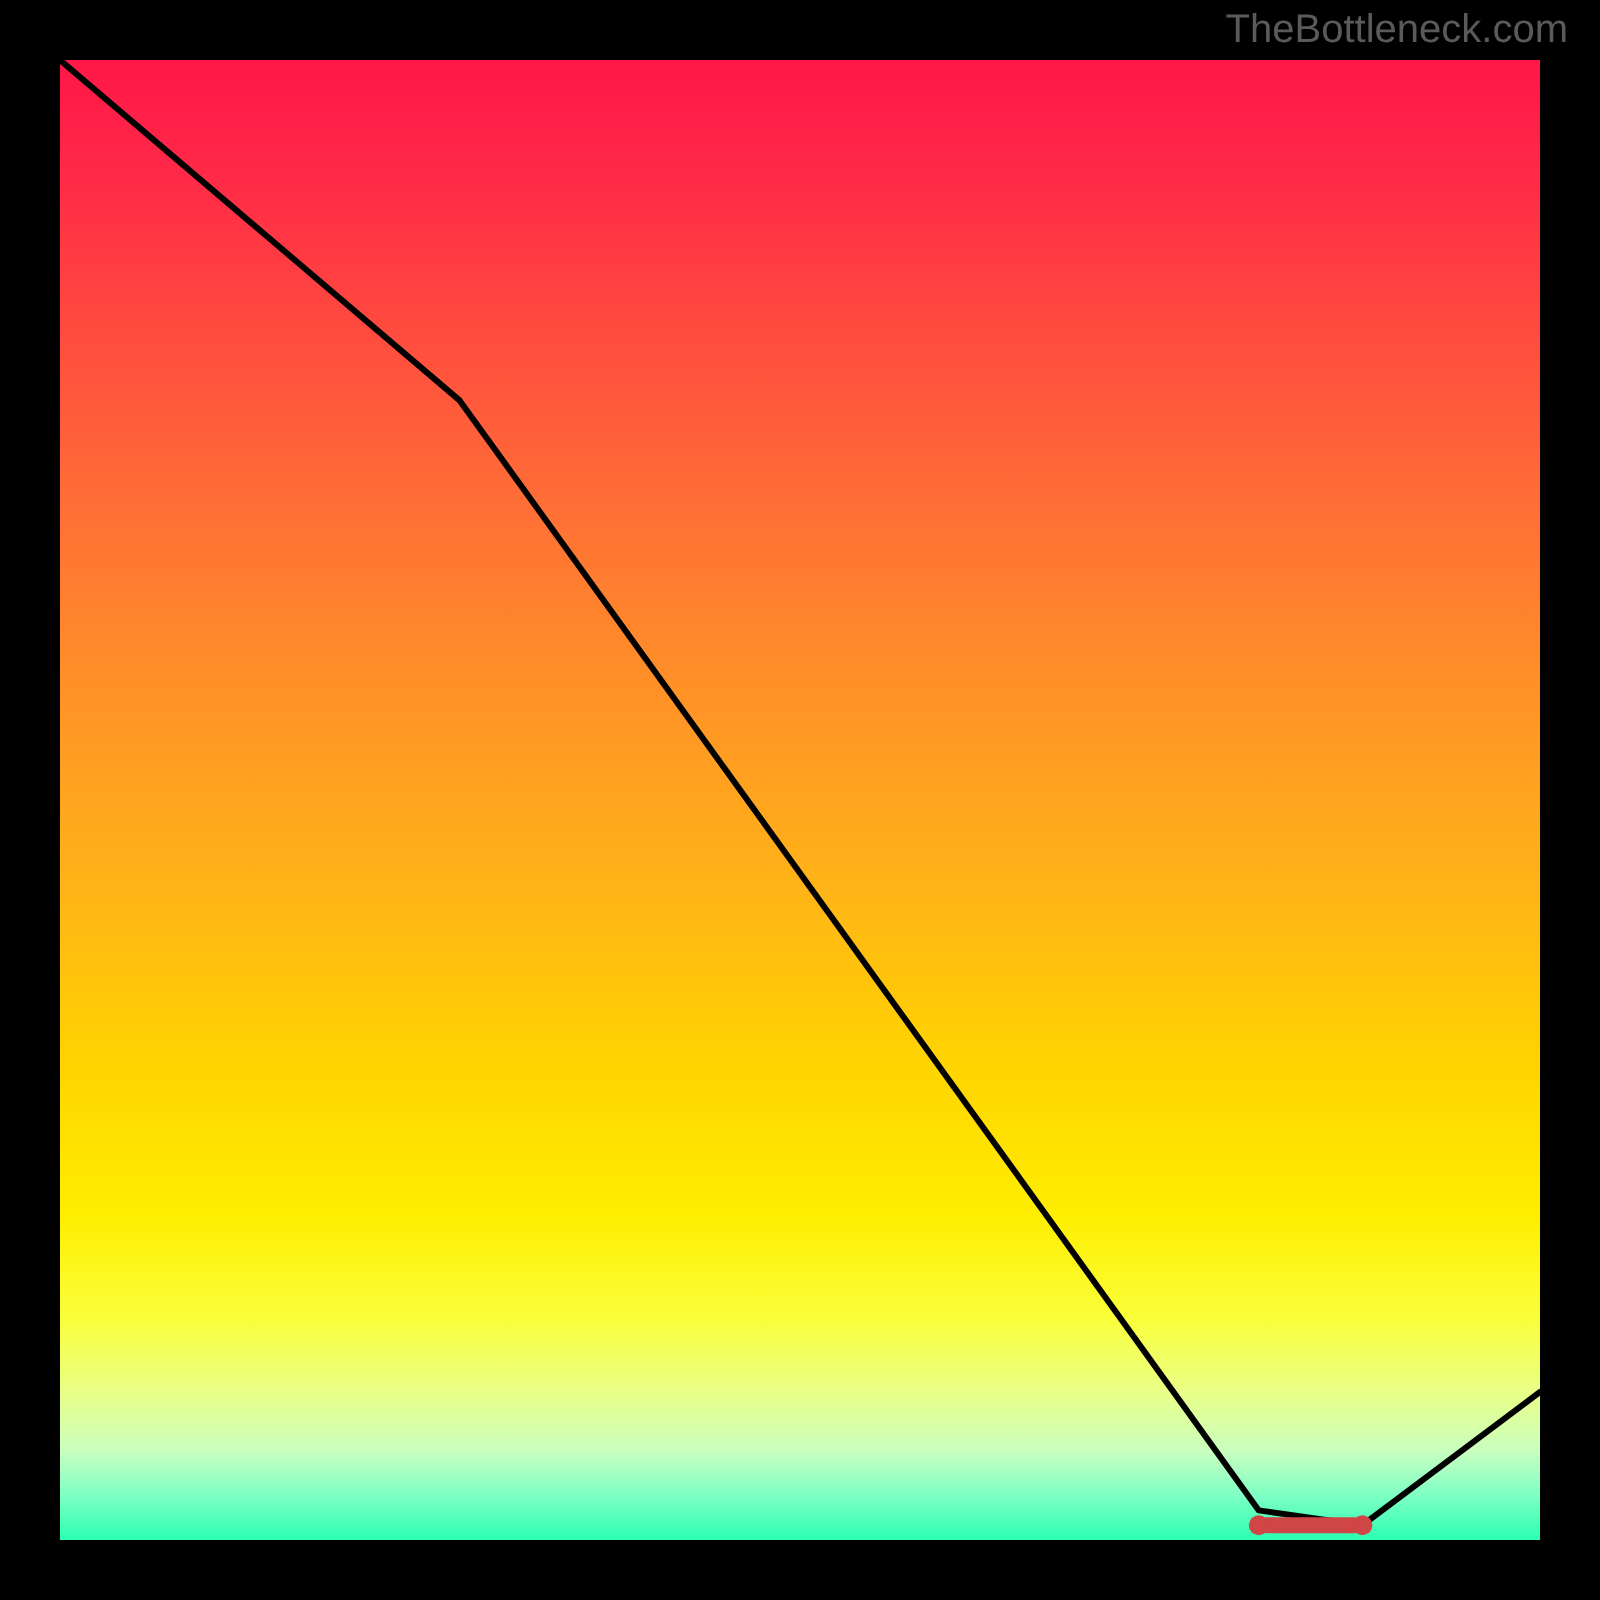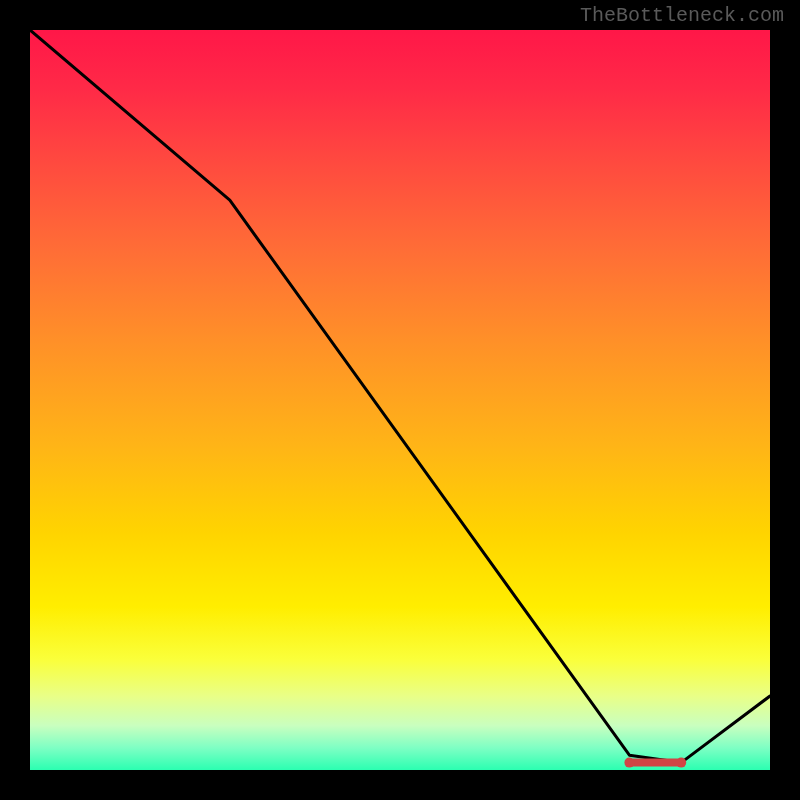--- a/index.html
+++ b/index.html
@@ -12,21 +12,20 @@
     font-family: Arial, Helvetica, sans-serif;
   }
   .watermark {
     position: absolute;
     top: 4px;
     right: 16px;
     color: #5a5a5a;
     font-size: 20px;
     font-weight: 500;
     z-index: 10;
-    font-family: Liberation Mono, monospace;
   }
   .plot {
     position: absolute;
     left: 30px;
     top: 30px;
     width: 740px;
     height: 740px;
   }
   .gradient {
     position: absolute;

